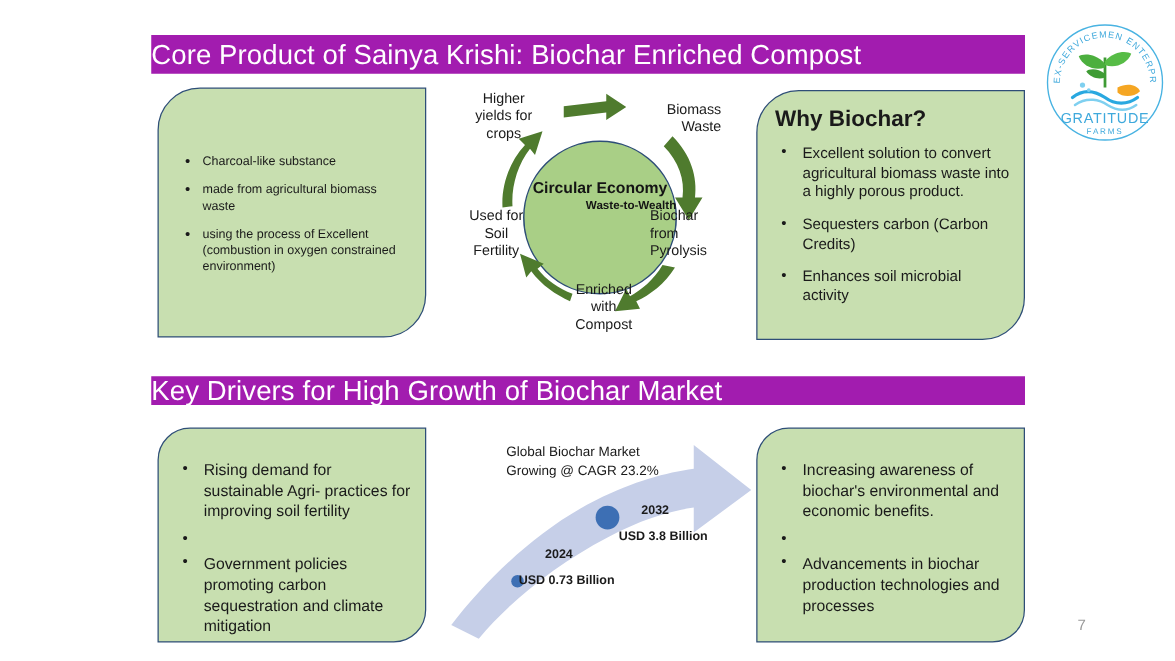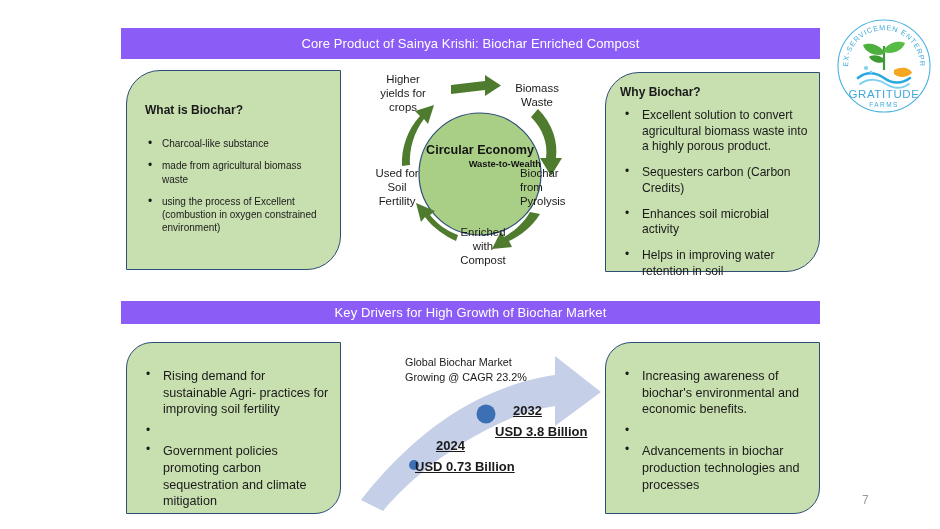--- a/index.html
+++ b/index.html
@@ -17,26 +17,26 @@
   }
   .slide {
     position: absolute;
     inset: 0;
     background: #ffffff;
   }
 
   
   .section-bar {
     position: absolute;
-    background: #8b5cf6;
+    background: #a21caf;
     color: #ffffff;
     display: flex;
     align-items: center;
-    justify-content: center;
-    font-size: 13px;
+    justify-content: flex-start;
+    font-size: 22px;
     letter-spacing: 0.1px;
   }
   #bar-core { left: 121px; top: 28px; width: 699px; height: 31px; }
   #bar-drivers { left: 121px; top: 301px; width: 699px; height: 23px; }
 
   
   .green-box {
     position: absolute;
     background: #C8DFB0;
     border: 1.3px solid #2E4E77;
@@ -53,21 +53,21 @@
   #box-drivers-left {
     left: 126px; top: 342px; width: 215px; height: 172px;
     border-radius: 26px 0 26px 0;
   }
   #box-drivers-right {
     left: 605px; top: 342px; width: 215px; height: 172px;
     border-radius: 26px 0 26px 0;
   }
 
   .box-title {
-    font-size: 12px;
+    font-size: 18px;
     font-weight: bold;
     color: #1a1a1a;
   }
   .bullet-list {
     list-style: none;
     margin: 0;
     padding: 0;
   }
   .bullet-list li {
     position: relative;
@@ -117,21 +117,21 @@
   #cycle svg { position: absolute; left: 0; top: 0; }
   .cycle-label {
     position: absolute;
     font-size: 11.4px;
     line-height: 1.22;
     color: #1a1a1a;
     text-align: center;
     white-space: pre-line;
   }
   #lbl-higher { left: -4px; top: 9px; width: 78px; text-align: center; }
-  #lbl-biomass { left: 129px; top: 18px; width: 80px; text-align: center; }
+  #lbl-biomass { left: 129px; top: 18px; width: 80px; text-align: right; }
   #lbl-biochar { left: 152px; top: 103px; width: 72px; text-align: left; }
   #lbl-enriched { left: 75px; top: 162px; width: 80px; text-align: center; }
   #lbl-used { left: -10px; top: 103px; width: 78px; text-align: center; }
 
   .cycle-core-text {
     position: absolute;
     left: 51px; top: 78px; width: 122px;
     text-align: center;
     color: #141414;
   }
@@ -148,25 +148,24 @@
     position: absolute;
     left: 50px; top: 7px;
     font-size: 10.8px;
     font-weight: normal;
     line-height: 1.35;
     color: #1a1a1a;
     white-space: pre-line;
   }
   .pt-label {
     position: absolute;
-    font-size: 13px;
+    font-size: 10px;
     font-weight: bold;
     color: #1a1a1a;
     white-space: nowrap;
-    text-decoration: underline;
   }
   #pt-2032-year { left: 158px; top: 55px; }
   #pt-2032-val  { left: 140px; top: 76px; }
   #pt-2024-year { left: 81px; top: 90px; }
   #pt-2024-val  { left: 60px; top: 111px; }
 
   
   #logo {
     position: absolute;
     left: 836px; top: 18px; width: 96px; height: 96px;
@@ -185,21 +184,20 @@
 <body>
 
 <div class="slide">
 
   <div class="section-bar" id="bar-core">
     <span>Core Product of Sainya Krishi: Biochar Enriched Compost</span>
   </div>
 
   <div class="green-box" id="box-what">
     <div class="inner">
-      <div class="box-title">What is Biochar?</div>
       <ul class="bullet-list">
         <li>Charcoal-like substance</li>
         <li>made from agricultural biomass waste</li>
         <li>using the process of Excellent (combustion in oxygen constrained environment)</li>
       </ul>
     </div>
   </div>
 
   <div id="cycle">
     <svg width="235" height="215" viewBox="0 0 235 215">
@@ -253,21 +251,20 @@
 Fertility</div>
   </div>
 
   <div class="green-box" id="box-why">
     <div class="inner">
       <div class="box-title">Why Biochar?</div>
       <ul class="bullet-list">
         <li>Excellent solution to convert agricultural biomass waste into a highly porous product.</li>
         <li>Sequesters carbon (Carbon Credits)</li>
         <li>Enhances soil microbial activity</li>
-        <li>Helps in improving water retention in soil</li>
       </ul>
     </div>
   </div>
 
   <div class="section-bar" id="bar-drivers">
     <span>Key Drivers for High Growth of Biochar Market</span>
   </div>
 
   <div class="green-box" id="box-drivers-left">
     <div class="inner">

